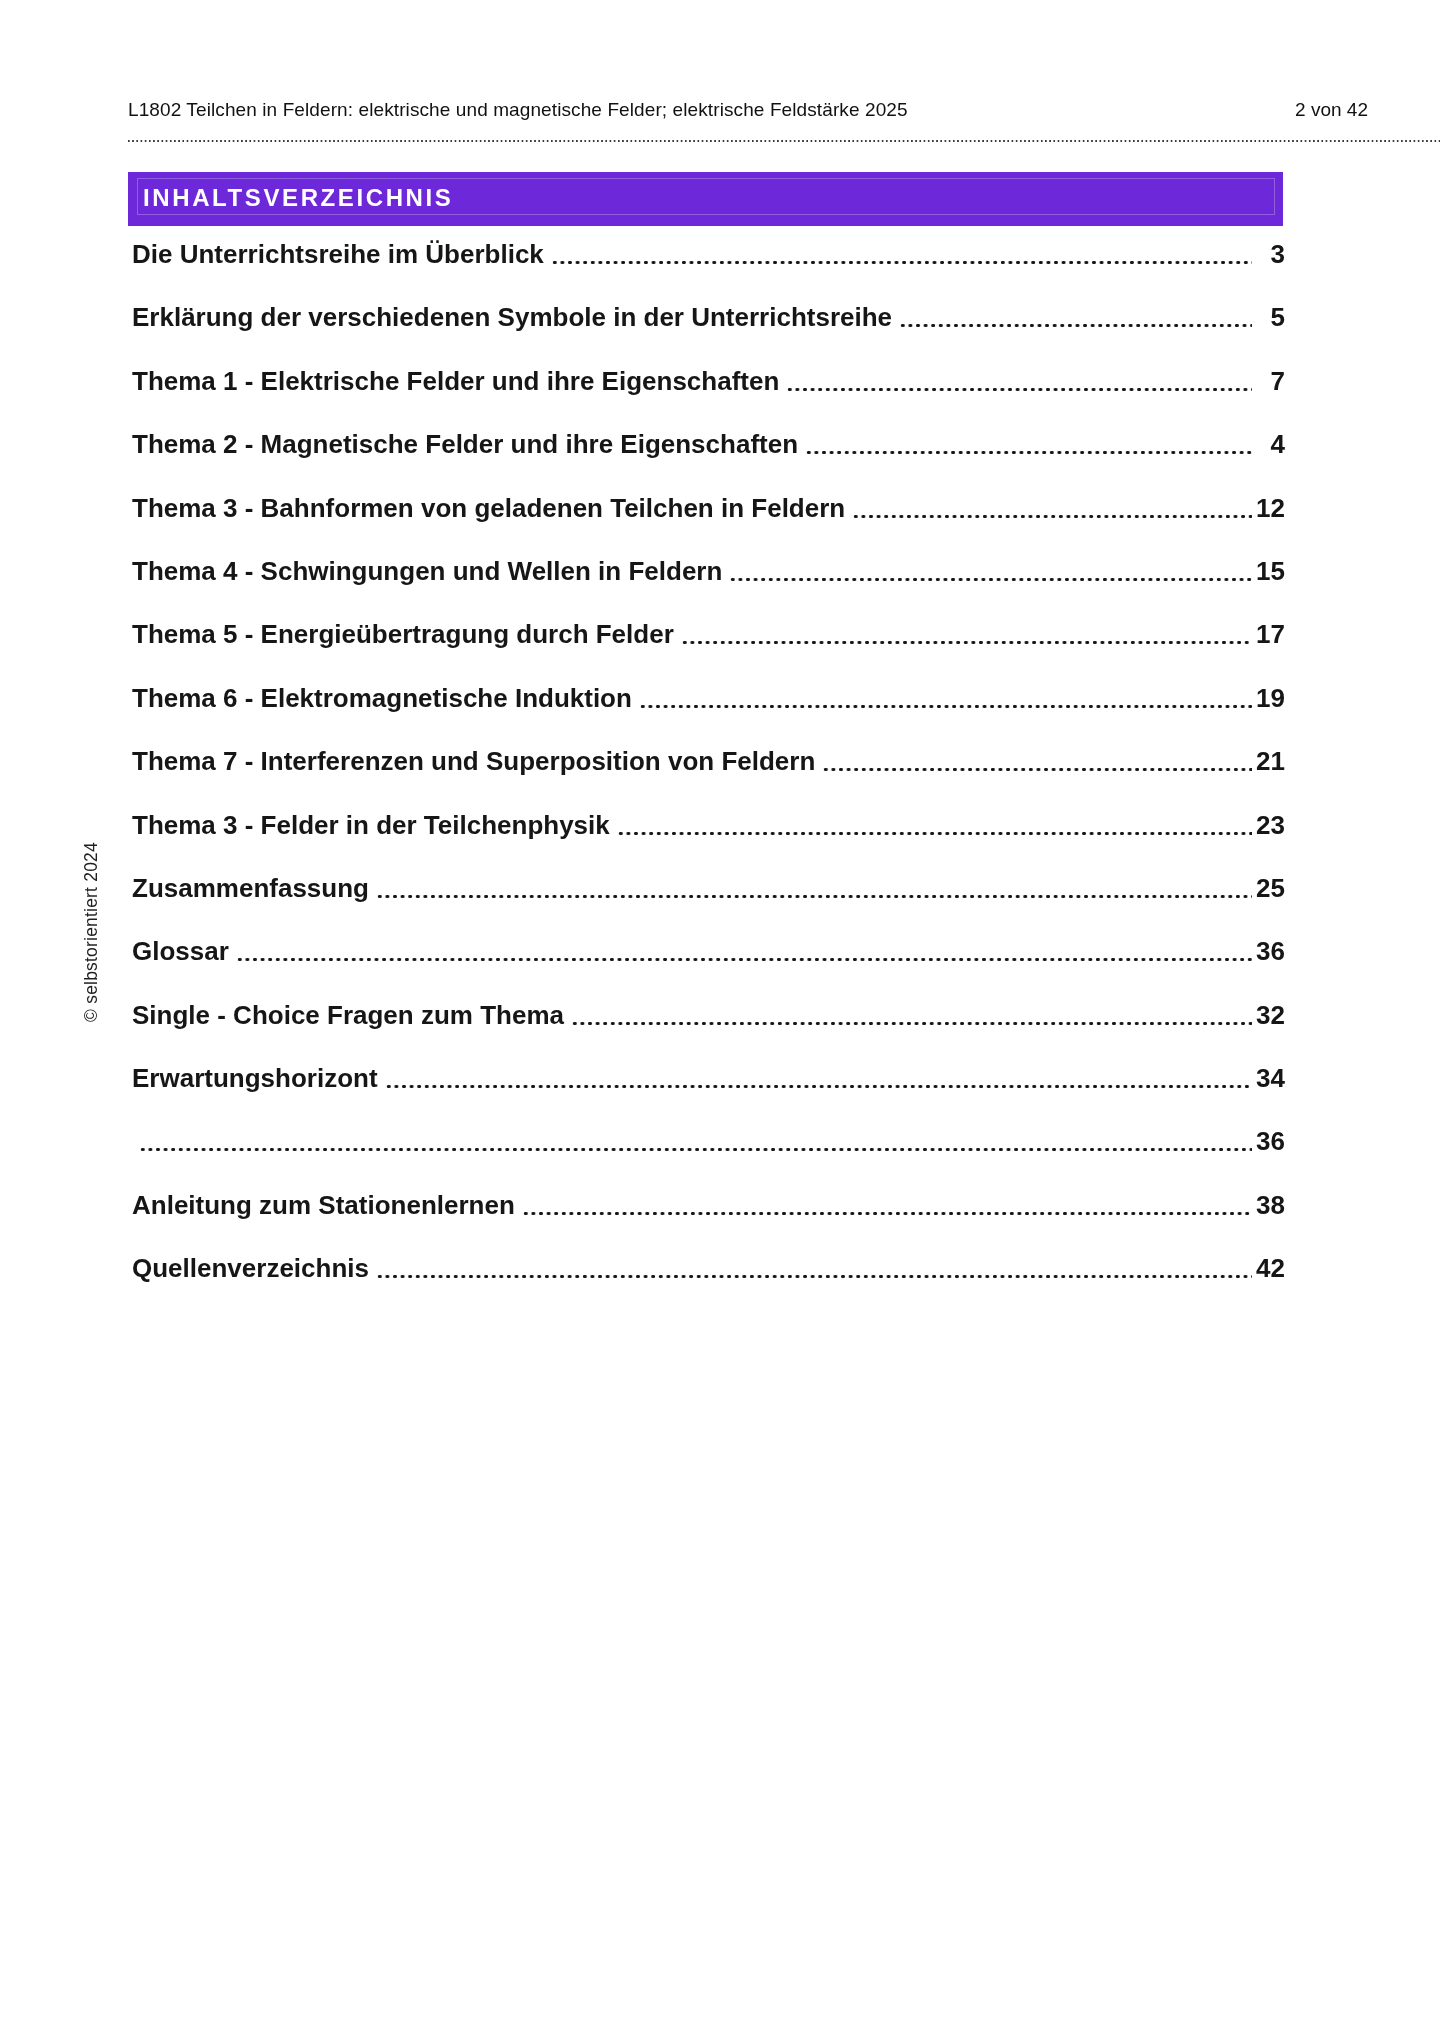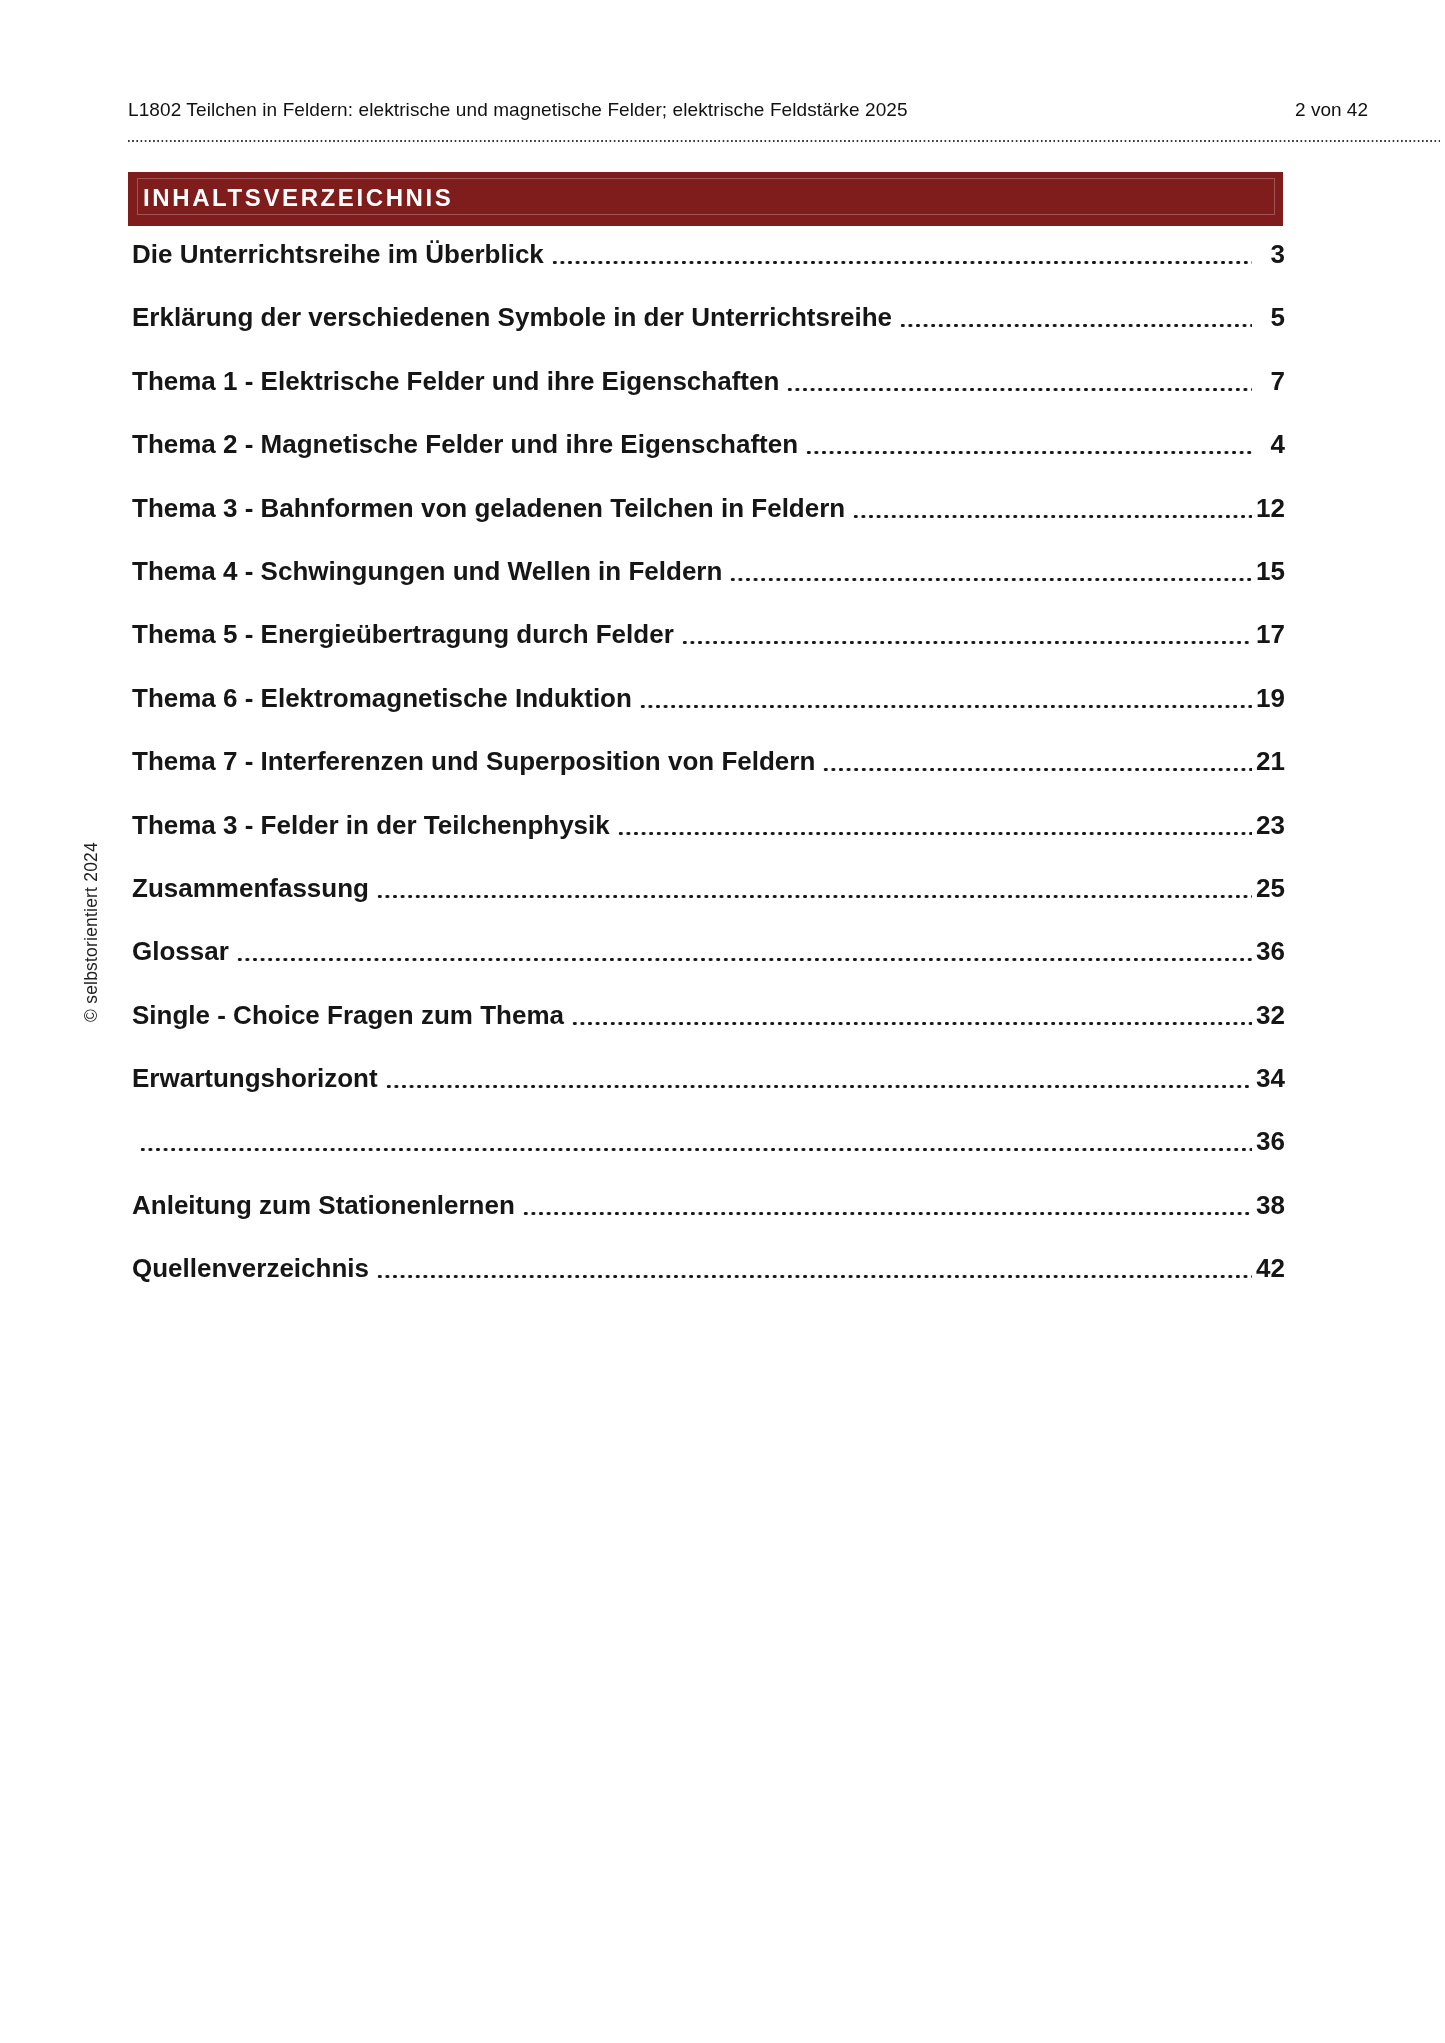--- a/index.html
+++ b/index.html
@@ -41,21 +41,21 @@
     background-position: left bottom;
   }
 
   
   .toc-banner {
     position: absolute;
     left: 128px;
     top: 172px;
     width: 1155px;
     height: 54px;
-    background: #7f1d1d;
+    background: #6d28d9;
   }
   .toc-banner .inner-frame {
     position: absolute;
     top: 6px;
     left: 9px;
     right: 8px;
     bottom: 11px;
     border: 1px solid rgba(255, 255, 255, 0.25);
     pointer-events: none;
   }

